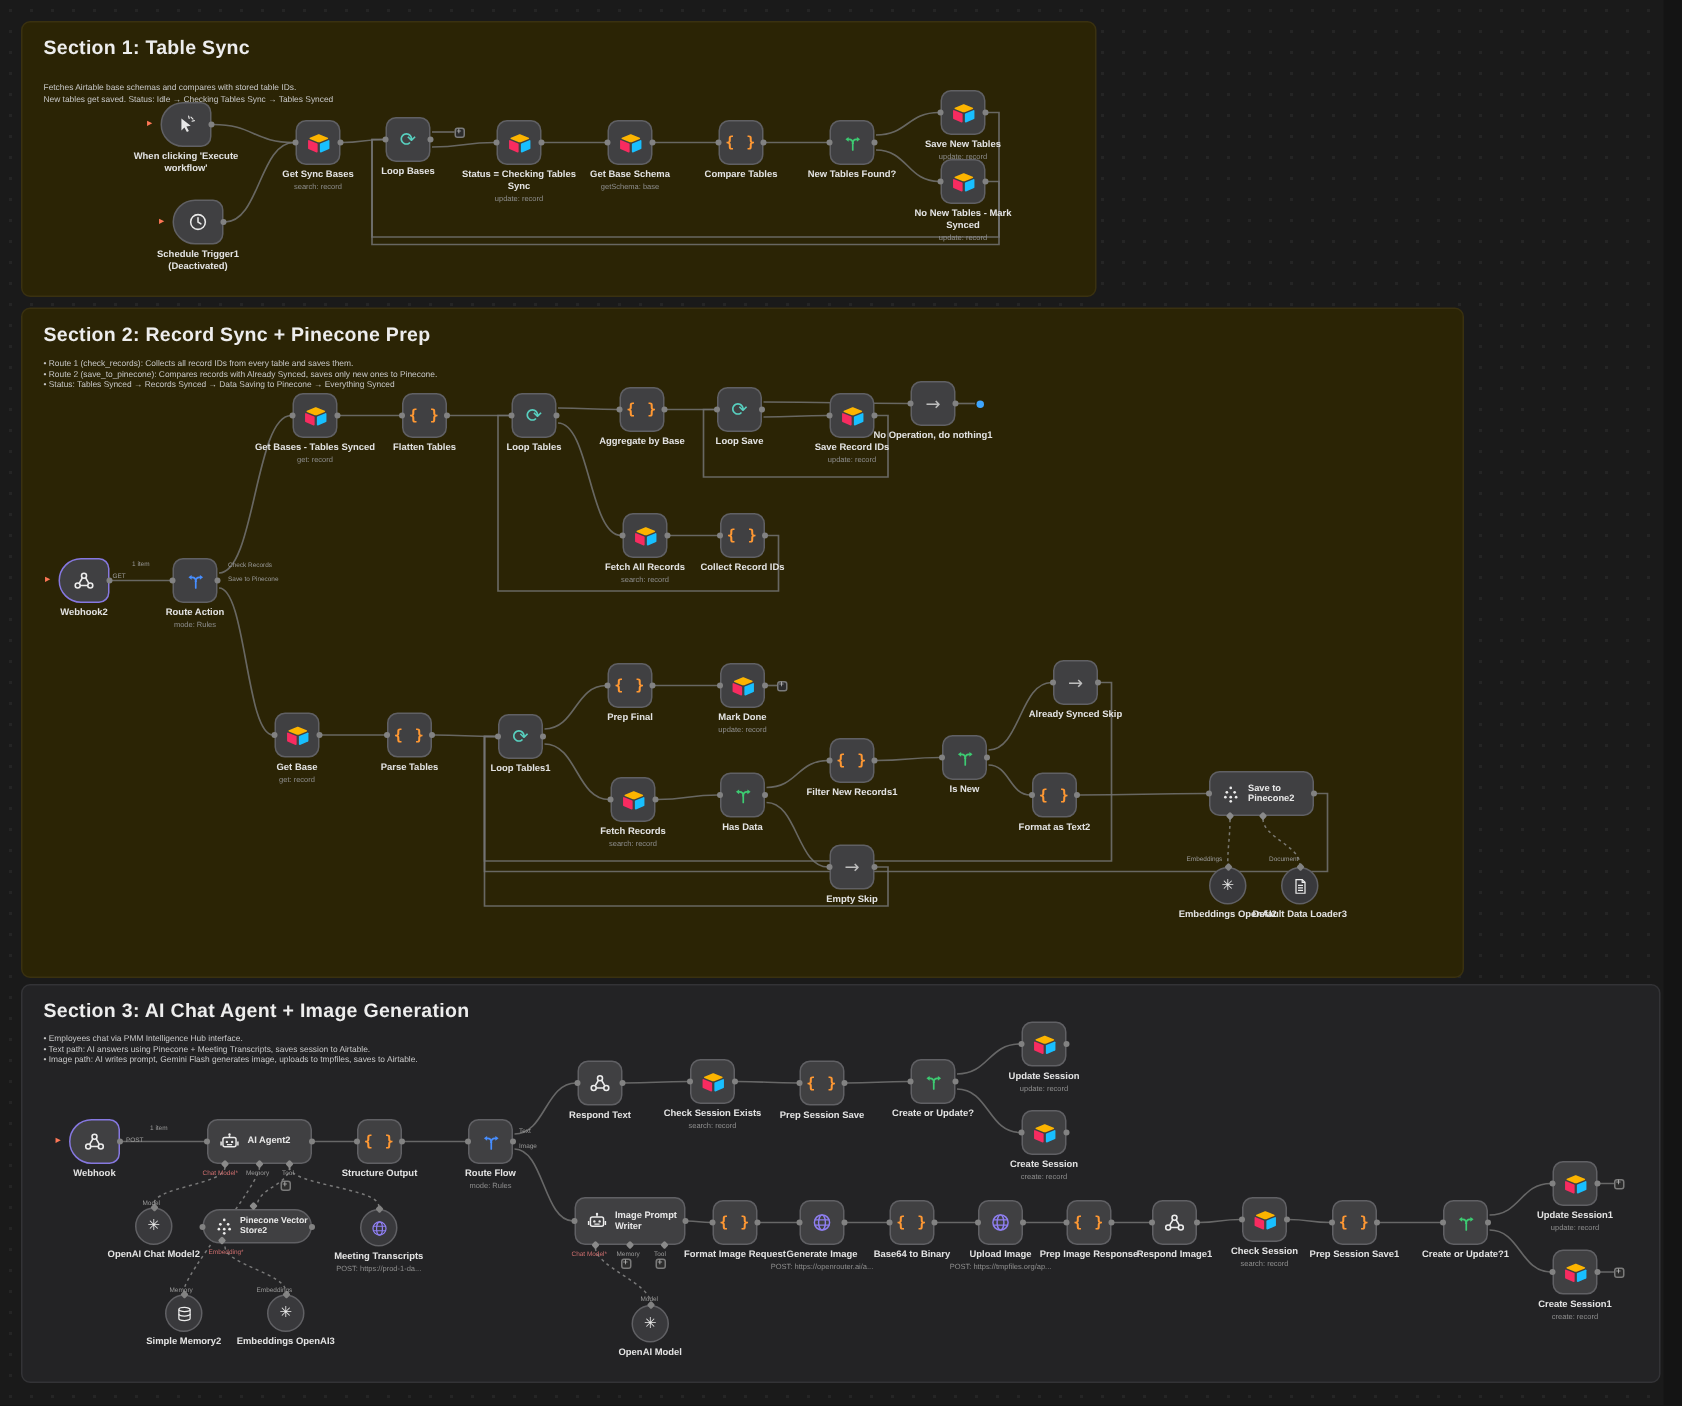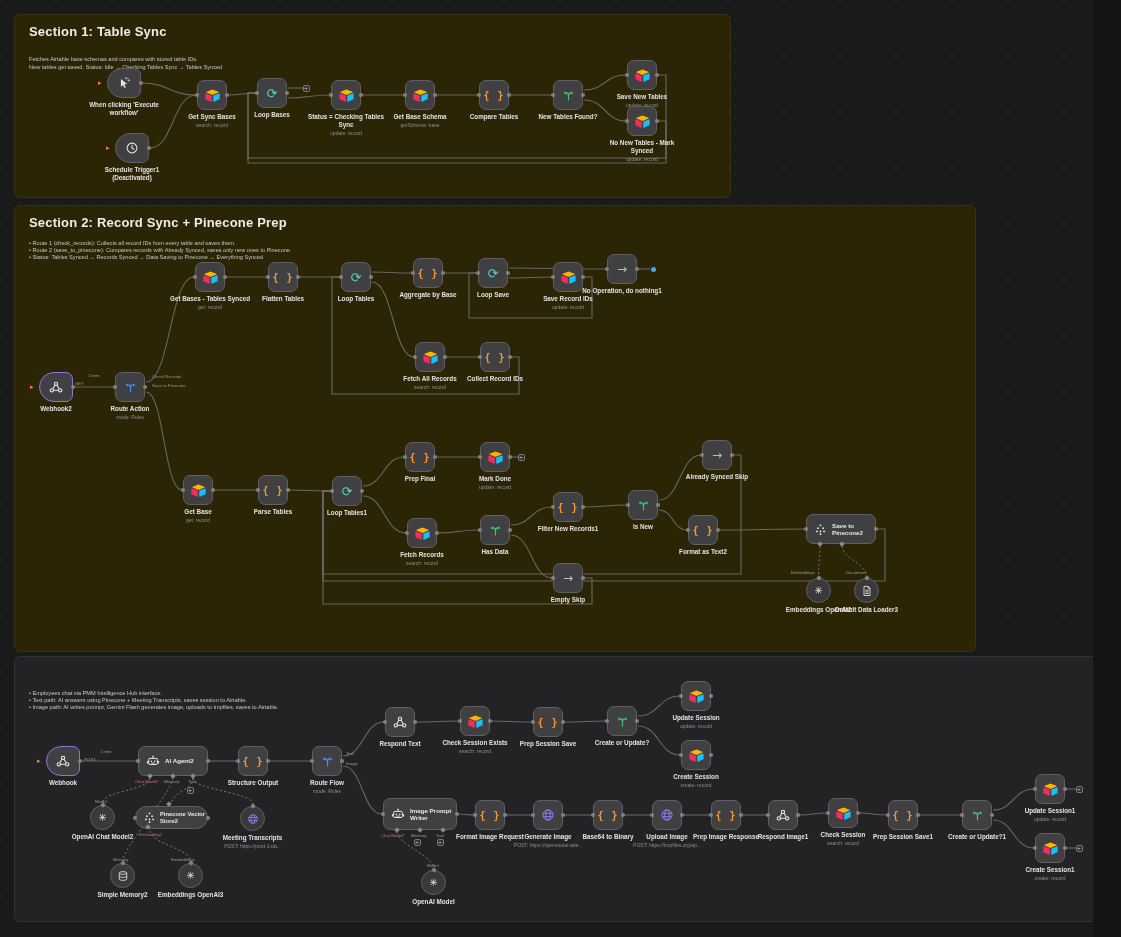--- a/index.html
+++ b/index.html
@@ -1,20 +1,20 @@
 <!DOCTYPE html>
 <html><head>
 <meta charset="utf-8">
 <style>
   html,body{margin:0;padding:0;background:#141414;}
   #canvas{position:relative;width:1093px;height:937px;overflow:hidden;
     background:#1a1a1a;
     background-image:radial-gradient(circle,#252525 1px,transparent 1.1px);
     background-size:14px 14px;
-    font-family:"Liberation Sans",sans-serif;}
+    font-family:"Liberation Sans",sans-serif;padding-left:16px;}
   .section{position:absolute;border-radius:6px;z-index:0;box-sizing:border-box;}
   .sec-yellow{background:#2b2405;border:1px solid #3a3110;}
   .sec-dark{background:#232325;border:1px solid #333336;}
   .sec-title{position:absolute;left:14px;top:9px;font-size:13px;font-weight:700;color:#ededed;letter-spacing:.2px;white-space:nowrap;}
   .sec-desc{position:absolute;left:14px;font-size:5.6px;color:#c7c7c7;line-height:1.6;white-space:nowrap;}
   svg#edges{position:absolute;left:0;top:0;z-index:1;}
   .edge{fill:none;stroke:#737373;stroke-width:1.1;opacity:.85;}
   .edge.sub{stroke:#8f8f8f;stroke-width:1;stroke-dasharray:2 2.4;opacity:.8;}
   .node{position:absolute;background:#404042;border:1px solid #606064;border-radius:7px;
     display:flex;align-items:center;justify-content:center;box-sizing:border-box;z-index:3;}
@@ -54,20 +54,21 @@
     <div class="sec-desc" style="top:40px">Fetches Airtable base schemas and compares with stored table IDs.</div>
     <div class="sec-desc" style="top:48px">New tables get saved. Status: Idle → Checking Tables Sync → Tables Synced</div>
   </div>
   <div class="section sec-yellow" style="left:14px;top:205px;width:962px;height:447px">
     <div class="sec-title">Section 2: Record Sync + Pinecone Prep</div>
     <div class="sec-desc" style="top:33px">•  Route 1 (check_records): Collects all record IDs from every table and saves them.</div>
     <div class="sec-desc" style="top:40px">•  Route 2 (save_to_pinecone): Compares records with Already Synced, saves only new ones to Pinecone.</div>
     <div class="sec-desc" style="top:47px">•  Status: Tables Synced → Records Synced → Data Saving to Pinecone → Everything Synced</div>
   </div>
   <div class="section sec-dark" style="left:14px;top:656px;width:1093px;height:266px">
+    <div class="sec-title">Section 3: AI Chat Agent + Image Generation</div>
     <div class="sec-desc" style="top:32px">•  Employees chat via PMM Intelligence Hub interface.</div>
     <div class="sec-desc" style="top:39px">•  Text path: AI answers using Pinecone + Meeting Transcripts, saves session to Airtable.</div>
     <div class="sec-desc" style="top:46px">•  Image path: AI writes prompt, Gemini Flash generates image, uploads to tmpfiles, saves to Airtable.</div>
   </div>
   <svg id="edges" width="1121" height="937">
       <path class="edge" d="M142 83 C169 83,169 95,196 95"></path>
       <path class="edge" d="M150 148 C173 148,173 95,196 95"></path>
       <path class="edge" d="M228 95 C242 95,242 93,256 93"></path>
       <path class="edge" d="M288 98 C309 98,309 95,330 95"></path>
       <path class="edge" d="M362 95 C383 95,383 95,404 95"></path>

